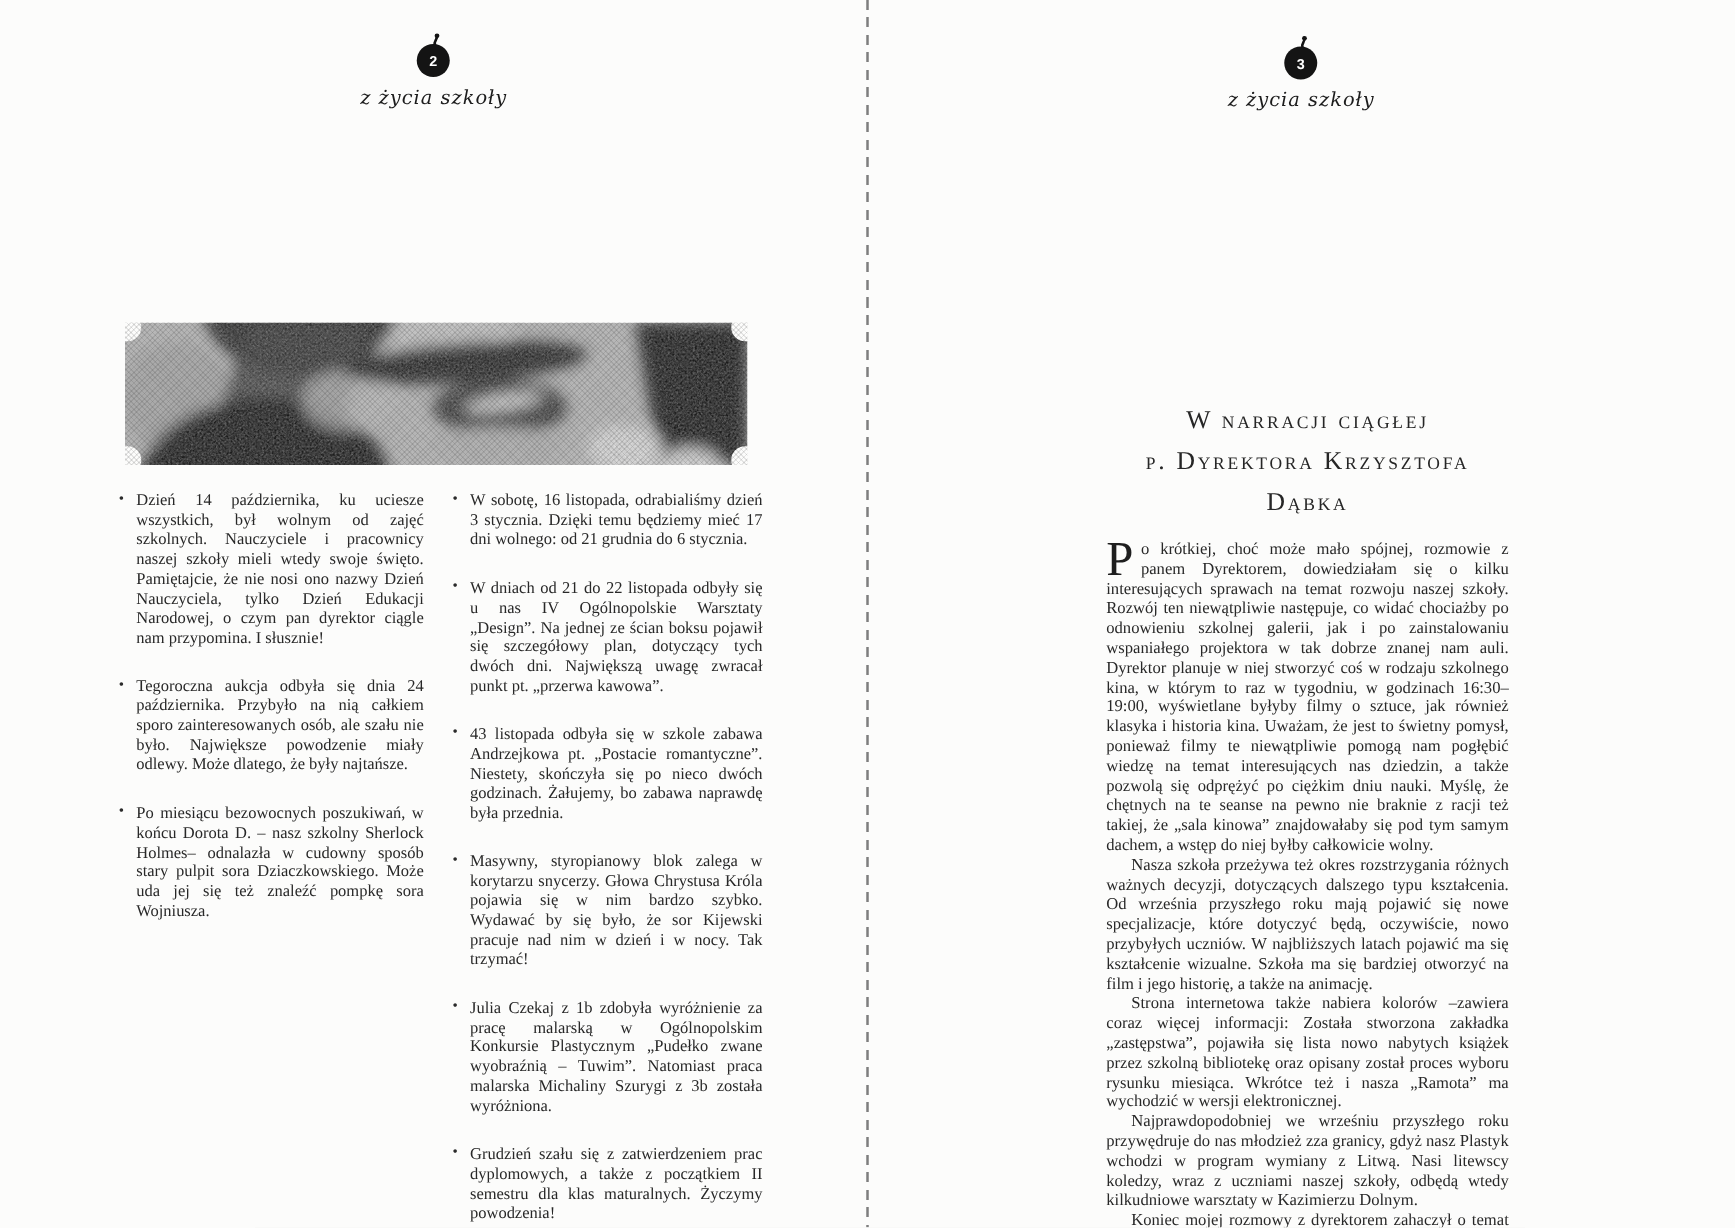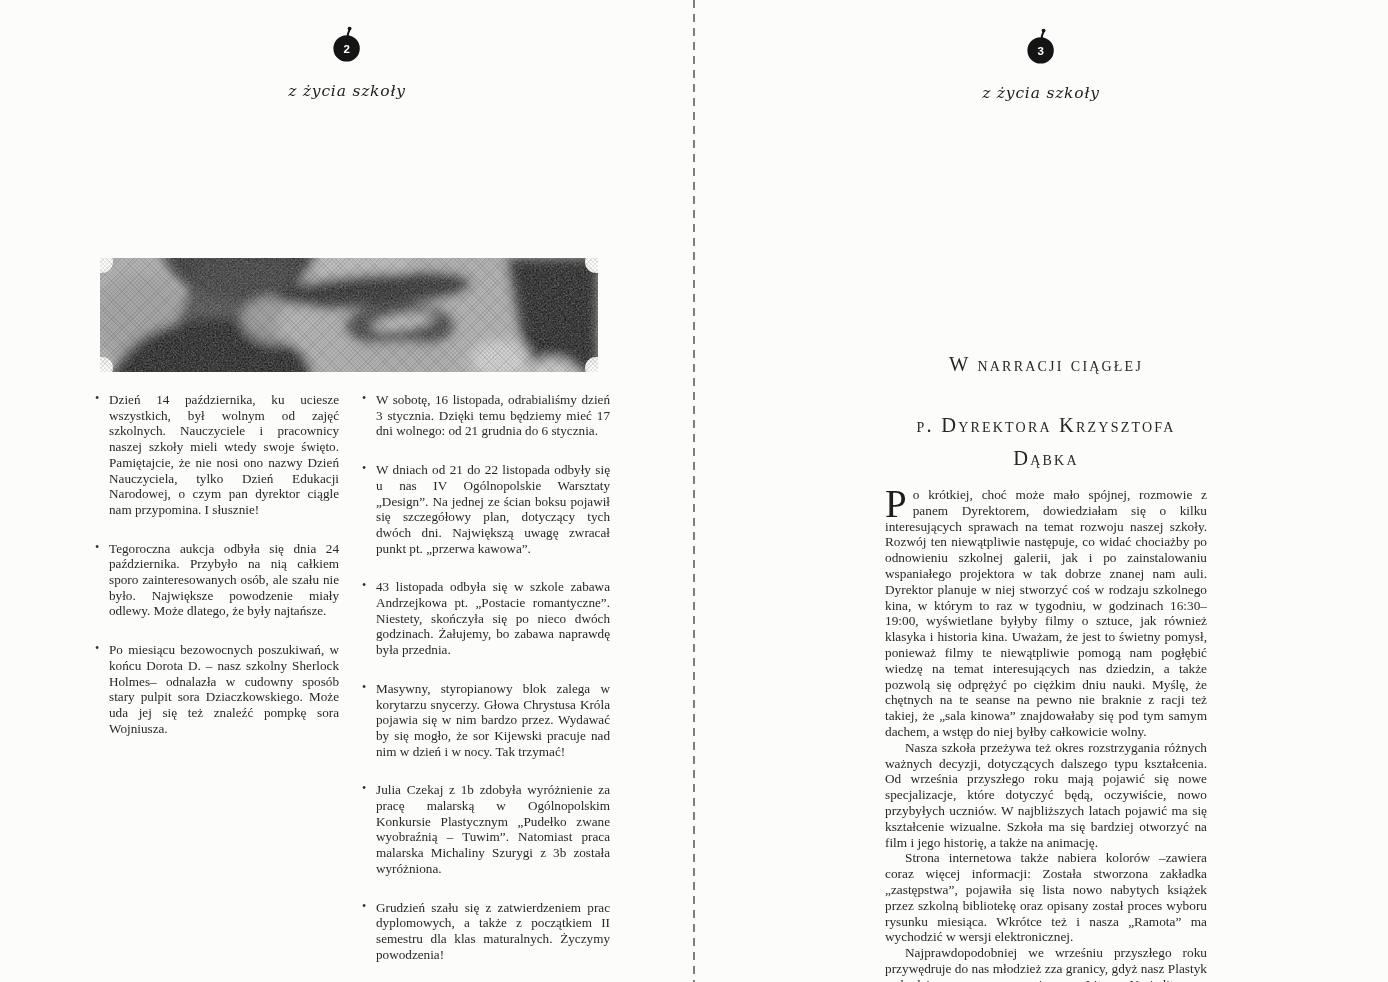--- a/index.html
+++ b/index.html
@@ -17,21 +17,21 @@
   .fold{
     position:absolute;left:693px;top:0;bottom:0;width:2px;
     background:repeating-linear-gradient(to bottom,#7e7e7e 0 8px,transparent 8px 14px);
   }
   
   .page-header{position:absolute;width:140px;text-align:center;}
   .header-left{left:277px;top:26px;}
   .header-right{left:971px;top:28px;}
   .bomb{display:inline-block;width:30px;height:37px;}
   .section-label{
-    margin-top:15px;font-style:italic;font-size:15.5px;letter-spacing:0.8px;color:#1c1c1c;
+    margin-top:1px;font-style:italic;font-size:15.5px;letter-spacing:0.8px;color:#1c1c1c;
     font-family:"DejaVu Serif",serif;
   }
   
   .photo{
     position:absolute;left:100px;top:258px;width:498px;height:114px;margin:0;
   }
   .photo svg{display:block;width:100%;height:100%;}
   .halftone-overlay{
     position:absolute;inset:0;pointer-events:none;
     background:
@@ -49,21 +49,21 @@
   .col li::before{
     content:"•";position:absolute;left:2px;top:-1px;font-size:12px;color:#2b2b2b;
   }
   
   .article{position:absolute;left:885px;top:320px;width:322px;}
   .article-title{
     margin:0 0 12px 0;text-align:center;font-weight:400;
     font-variant:small-caps;font-size:20.5px;line-height:33px;
     letter-spacing:2.2px;color:#262626;
   }
-  .article-title .tl{display:block;margin-top:28px;}
+  .article-title .tl{display:block;}
   .article-body p{
     margin:0;font-size:13.3px;line-height:15.8px;text-align:justify;color:#282828;
   }
   .article-body p.indent{text-indent:20px;}
   .dropcap{
     float:left;font-size:39px;line-height:29px;padding:2px 6px 0 0;color:#1e1e1e;
   }
 </style>
 </head>
 <body>
@@ -130,21 +130,21 @@
     <ul class="col col1">
       <li>Dzień 14 października, ku uciesze wszystkich, był wolnym od zajęć szkolnych. Nauczyciele i pracownicy naszej szkoły mieli wtedy swoje święto. Pamiętajcie, że nie nosi ono nazwy Dzień Nauczyciela, tylko Dzień Edukacji Narodowej, o czym pan dyrektor ciągle nam przypomina. I słusznie!</li>
       <li>Tegoroczna aukcja odbyła się dnia 24 października. Przybyło na nią całkiem sporo zainteresowanych osób, ale szału nie było. Największe powodzenie miały odlewy. Może dlatego, że były najtańsze.</li>
       <li>Po miesiącu bezowocnych poszukiwań, w końcu Dorota D. – nasz szkolny Sherlock Holmes– odnalazła w cudowny sposób stary pulpit sora Dziaczkowskiego. Może uda jej się też znaleźć pompkę sora Wojniusza.</li>
     </ul>
 
     <ul class="col col2">
       <li>W sobotę, 16 listopada, odrabialiśmy dzień 3 stycznia. Dzięki temu będziemy mieć 17 dni wolnego: od 21 grudnia do 6 stycznia.</li>
       <li>W dniach od 21 do 22 listopada odbyły się u nas IV Ogólnopolskie Warsztaty „Design”. Na jednej ze ścian boksu pojawił się szczegółowy plan, dotyczący tych dwóch dni. Największą uwagę zwracał punkt pt. „przerwa kawowa”.</li>
       <li>43 listopada odbyła się w szkole zabawa Andrzejkowa pt. „Postacie romantyczne”. Niestety, skończyła się po nieco dwóch godzinach. Żałujemy, bo zabawa naprawdę była przednia.</li>
-      <li>Masywny, styropianowy blok zalega w korytarzu snycerzy. Głowa Chrystusa Króla pojawia się w nim bardzo przez. Wydawać by się mogło, że sor Kijewski pracuje nad nim w dzień i w nocy. Tak trzymać!</li>
+      <li>Masywny, styropianowy blok zalega w korytarzu snycerzy. Głowa Chrystusa Króla pojawia się w nim bardzo szybko. Wydawać by się było, że sor Kijewski pracuje nad nim w dzień i w nocy. Tak trzymać!</li>
       <li>Julia Czekaj z 1b zdobyła wyróżnienie za pracę malarską w Ogólnopolskim Konkursie Plastycznym „Pudełko zwane wyobraźnią – Tuwim”. Natomiast praca malarska Michaliny Szurygi z 3b została wyróżniona.</li>
       <li>Grudzień szału się z zatwierdzeniem prac dyplomowych, a także z początkiem II semestru dla klas maturalnych. Życzymy powodzenia!</li>
     </ul>
   </section>
 
   <section>
 
     <header class="page-header header-right">
       <span class="bomb">
         <svg viewBox="0 0 30 37" width="30" height="37" aria-hidden="true">

